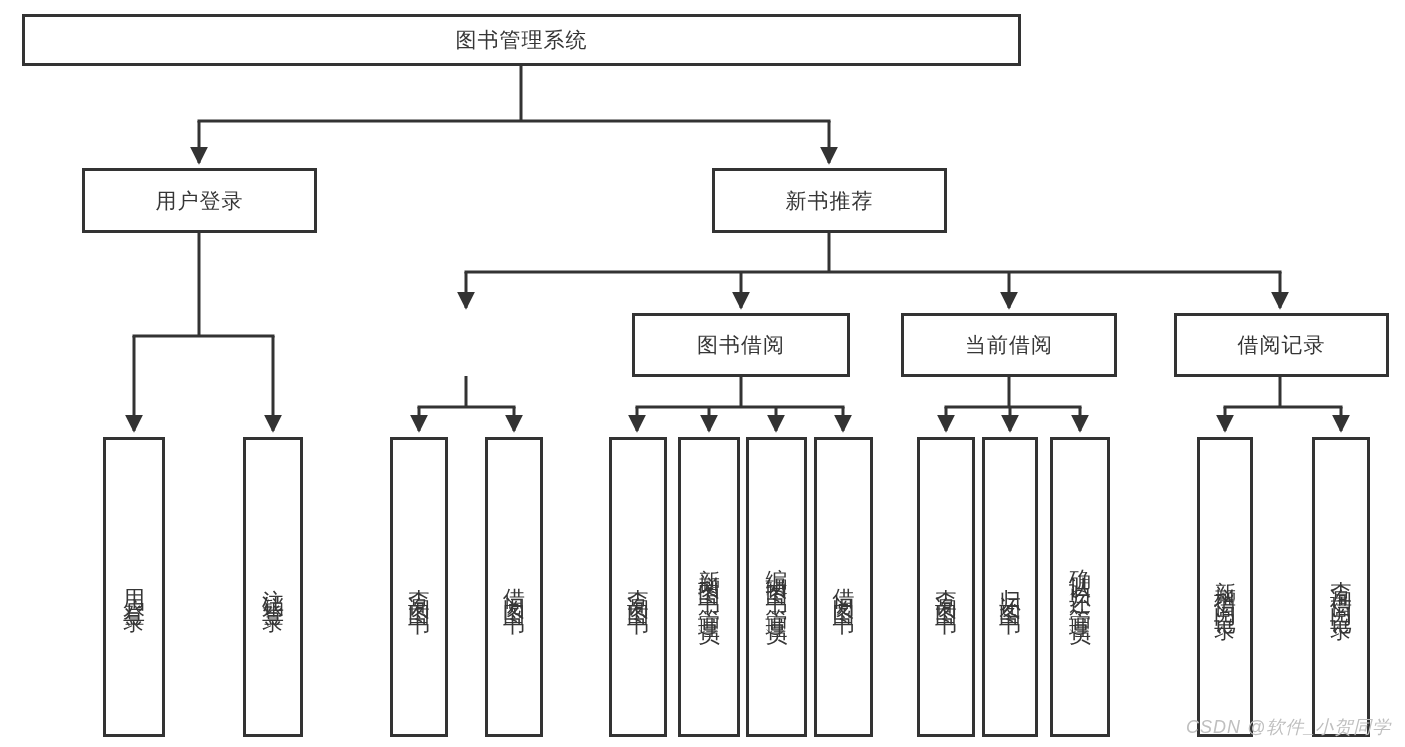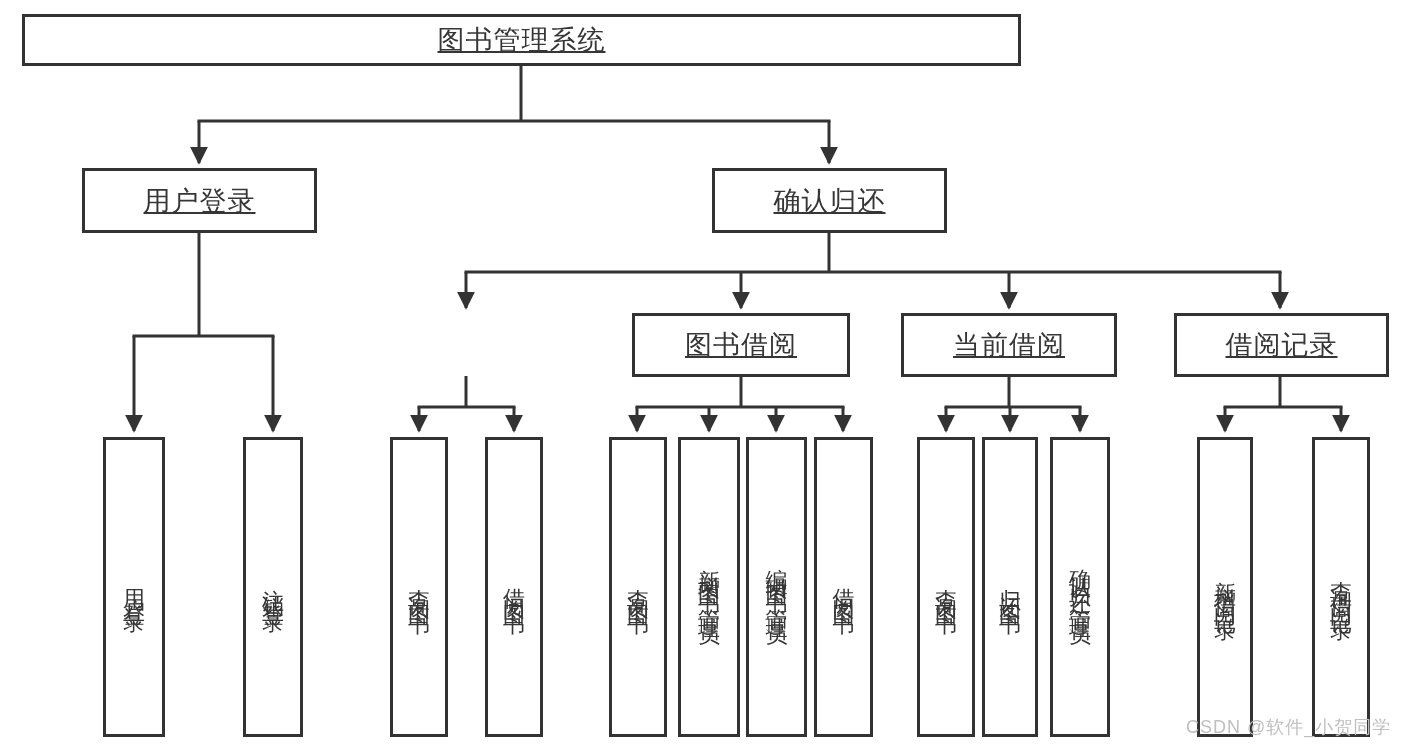--- a/index.html
+++ b/index.html
@@ -26,24 +26,23 @@
     position: absolute;
     box-sizing: border-box;
     border: 3px solid var(--line, #333);
     background: #fff;
     color: var(--text, #333);
   }
   .node.h {
     display: flex;
     align-items: center;
     justify-content: center;
-    font-size: 27px;
+    font-size: 21px;
     letter-spacing: 1px;
     white-space: nowrap;
-    text-decoration: underline;
   }
   .node.v .txt {
     position: absolute;
     left: 50%; top: 50%;
     transform: translate(-50%, -50%);
     writing-mode: vertical-rl;
     text-orientation: mixed;
     font-size: 22px;
     line-height: 1;
     letter-spacing: 8px;
@@ -51,20 +50,21 @@
   }
   #watermark {
     position: absolute;
     left: 1186px;
     top: 715px;
     font-size: 18px;
     letter-spacing: 1px;
     color: var(--wm, #bfbfbf);
     z-index: 5;
     white-space: nowrap;
+    font-style: italic;
   }
 </style>
 </head>
 <body>
 
 <div id="canvas" style="--line: #333333; --text: #363636; --wm: #bfbfbf; --bg: #ffffff;">
 
   <svg id="connectors" viewBox="0 0 1405 747" xmlns="http://www.w3.org/2000/svg" aria-hidden="true">
     <defs>
       <marker id="arrow" viewBox="0 0 10 10" refX="9" refY="5" markerWidth="6" markerHeight="6" orient="auto">
@@ -109,21 +109,21 @@
 
     <path class="ln" d="M1280 376 V408" stroke="#333333"></path>
     <path class="ln" d="M1223.5 407 H1342.5" stroke="#333333"></path>
     <path class="ln" d="M1225 407 V431" marker-end="url(#arrow)" stroke="#333333"></path>
     <path class="ln" d="M1341 407 V431" marker-end="url(#arrow)" stroke="#333333"></path>
   </svg>
 
   <div class="node h" style="left:22px;top:14px;width:999px;height:52px">图书管理系统</div>
 
   <div class="node h" style="left:82px;top:168px;width:235px;height:65px">用户登录</div>
-  <div class="node h" style="left:712px;top:168px;width:235px;height:65px">确认归还</div>
+  <div class="node h" style="left:712px;top:168px;width:235px;height:65px">新书推荐</div>
 
   <div class="node h" style="left:632px;top:313px;width:218px;height:64px">图书借阅</div>
   <div class="node h" style="left:901px;top:313px;width:216px;height:64px">当前借阅</div>
   <div class="node h" style="left:1174px;top:313px;width:215px;height:64px">借阅记录</div>
 
   <div class="node v" style="left:103px;top:437px;width:62px;height:300px">
     <span class="txt">用户登录</span>
   </div>
   <div class="node v" style="left:243px;top:437px;width:60px;height:300px">
     <span class="txt">注销登录</span>

